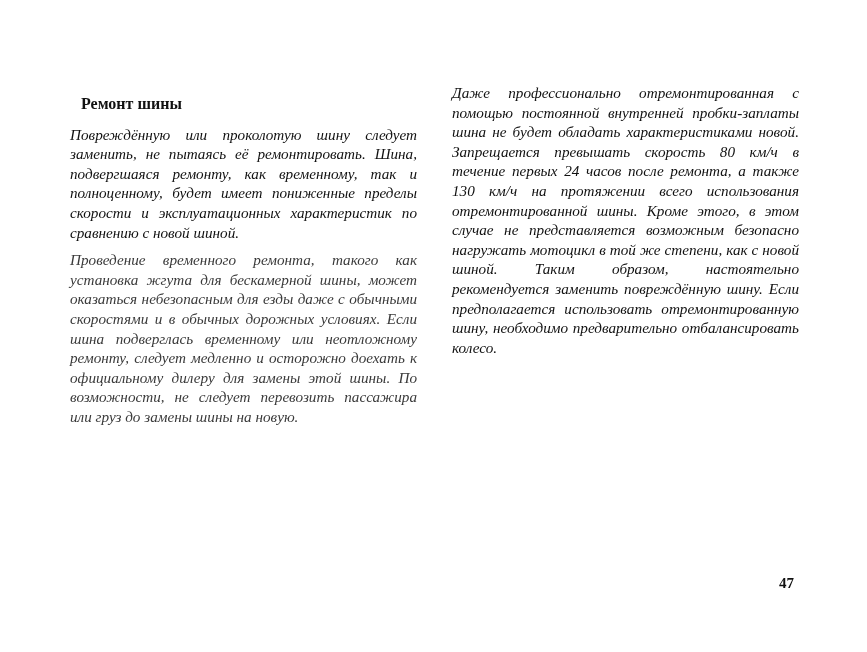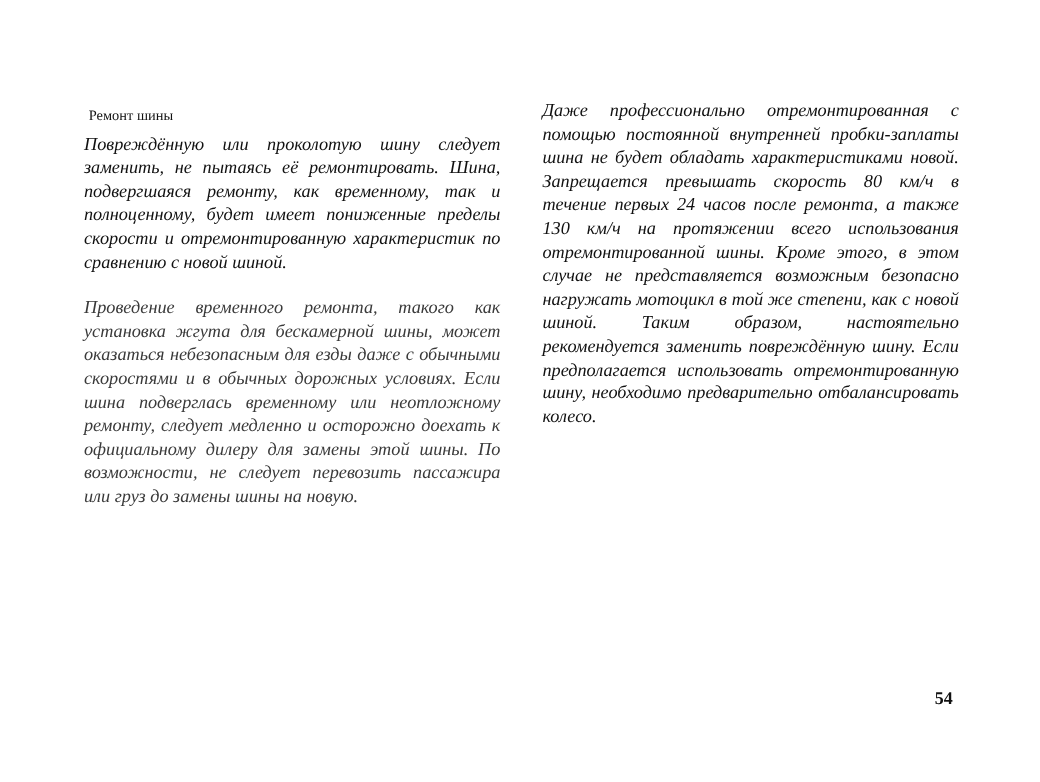--- a/index.html
+++ b/index.html
@@ -6,34 +6,34 @@
   body {
     width: 867px; height: 652px; background: #ffffff; position: relative; overflow: hidden;
     font-family: "Liberation Serif", "DejaVu Serif", serif; color: #111111;
   }
   .col {
     position: absolute; top: 83px; width: 347px;
     font-size: 15.2px; line-height: 19.6px; text-align: justify;
   }
   .col.left { left: 70px; }
   .col.right { left: 452px; }
-  .heading { font-weight: normal; font-size: 12px; margin: 4px; line-height: 19.6px; }
+  .heading { font-weight: bold; font-size: 16px; margin: 11px; line-height: 19.6px; }
   p { margin: 0; font-style: italic; }
-  .p2 { margin-top: 19px; color: #3a3a3a; }
+  .p2 { margin-top: 8px; color: #3a3a3a; }
   .pagenum {
     position: absolute; left: 779px; top: 575px;
     font-weight: bold; font-size: 15px; font-family: "Liberation Serif", serif;
   }
 </style>
 </head>
 <body>
 
 <div class="col left">
   <h3 class="heading">Ремонт шины</h3>
-  <p>Повреждённую или проколотую шину следует заменить, не пытаясь её ремонтировать. Шина, подвергшаяся ремонту, как временному, так и полноценному, будет имеет пониженные пределы скорости и отремонтированную характеристик по сравнению с новой шиной.</p>
+  <p>Повреждённую или проколотую шину следует заменить, не пытаясь её ремонтировать. Шина, подвергшаяся ремонту, как временному, так и полноценному, будет имеет пониженные пределы скорости и эксплуатационных характеристик по сравнению с новой шиной.</p>
   <p class="p2">Проведение временного ремонта, такого как установка жгута для бескамерной шины, может оказаться небезопасным для езды даже с обычными скоростями и в обычных дорожных условиях. Если шина подверглась временному или неотложному ремонту, следует медленно и осторожно доехать к официальному дилеру для замены этой шины. По возможности, не следует перевозить пассажира или груз до замены шины на новую.</p>
 </div>
 
 <div class="col right">
   <p>Даже профессионально отремонтированная с помощью постоянной внутренней пробки-заплаты шина не будет обладать характеристиками новой. Запрещается превышать скорость 80 км/ч в течение первых 24 часов после ремонта, а также 130 км/ч на протяжении всего использования отремонтированной шины. Кроме этого, в этом случае не представляется возможным безопасно нагружать мотоцикл в той же степени, как с новой шиной. Таким образом, настоятельно рекомендуется заменить повреждённую шину. Если предполагается использовать отремонтированную шину, необходимо предварительно отбалансировать колесо.</p>
 </div>
 
-<div class="pagenum">54</div>
+<div class="pagenum">47</div>
 
 </body></html>

